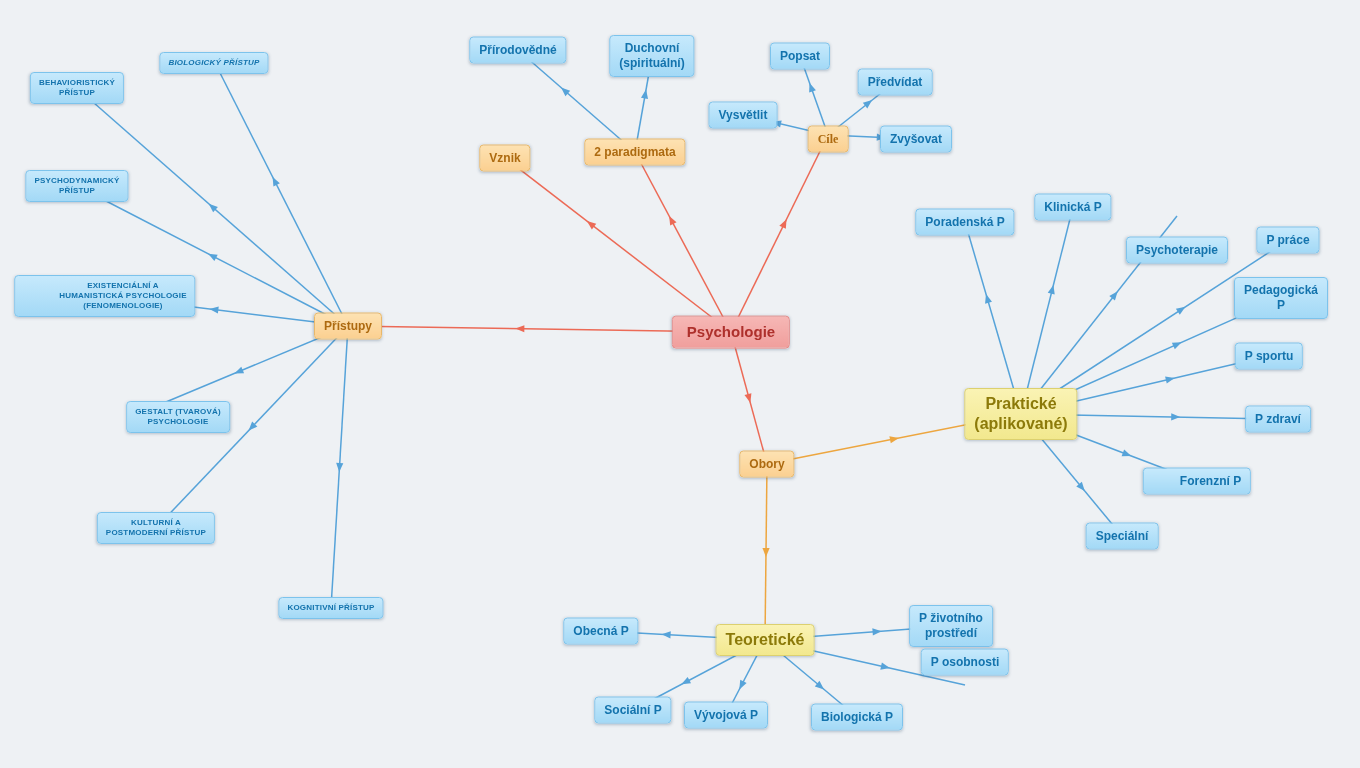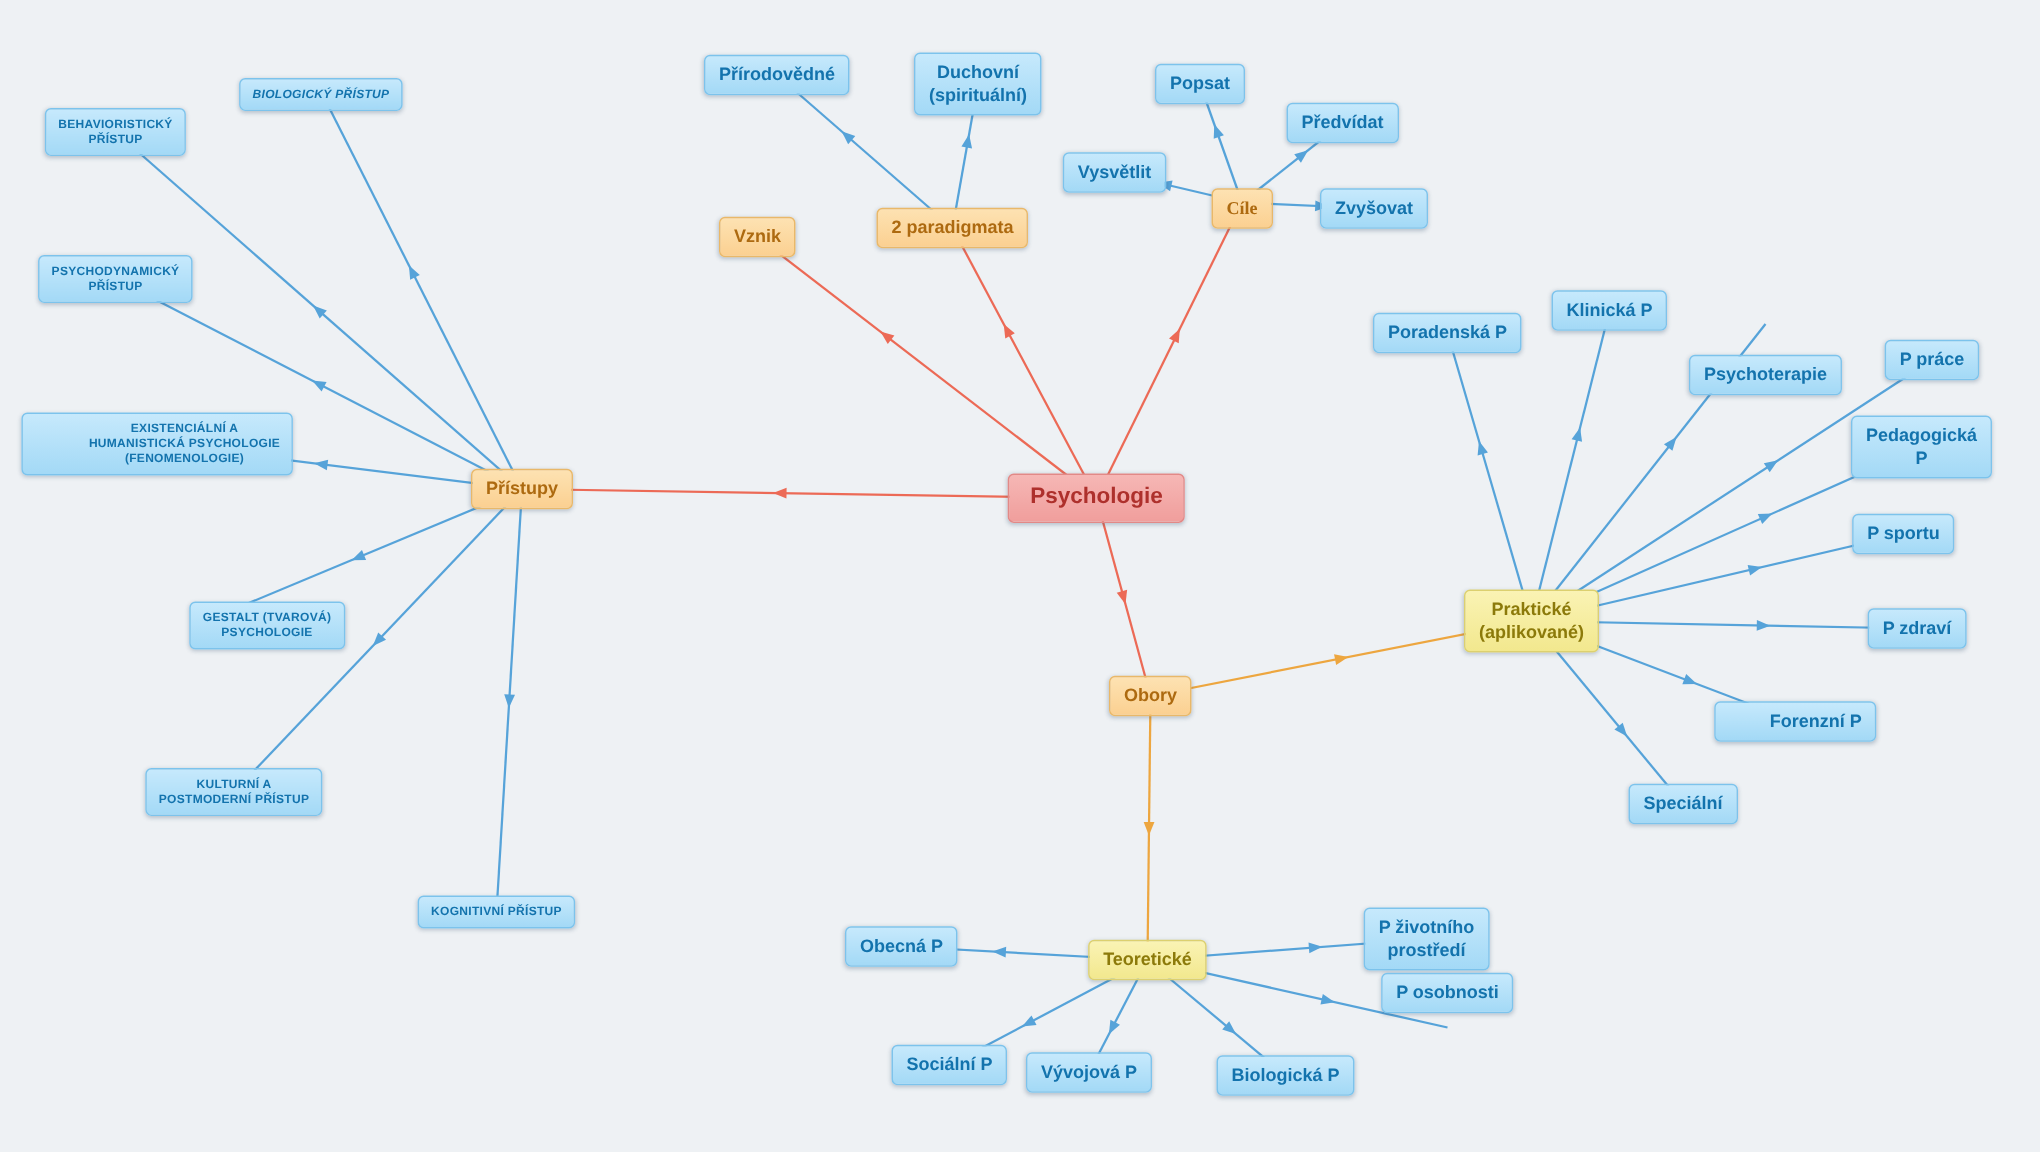--- a/index.html
+++ b/index.html
@@ -50,21 +50,21 @@
     background: linear-gradient(#fde2b2, #fbd091);
     border: 1px solid #e9b869;
     color: #ad6a10;
     font-size: 12px;
     padding: 5px 9px;
   }
   .node.yellow {
     background: linear-gradient(#faf3b4, #f2e88e);
     border: 1px solid #dcd06f;
     color: #8c7a0a;
-    font-size: 12px;
+    font-size: 16px;
     padding: 5px 9px;
   }
   .node.central {
     background: linear-gradient(#f6b7b5, #f09e9c);
     border: 1px solid #e28987;
     color: #ae302c;
     font-size: 15px;
     padding: 6px 14px;
   }
 </style>

